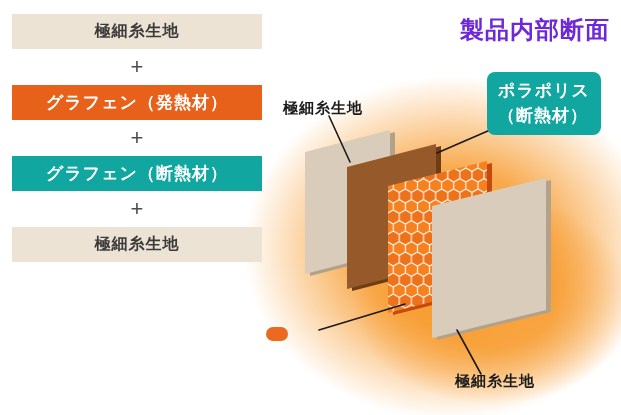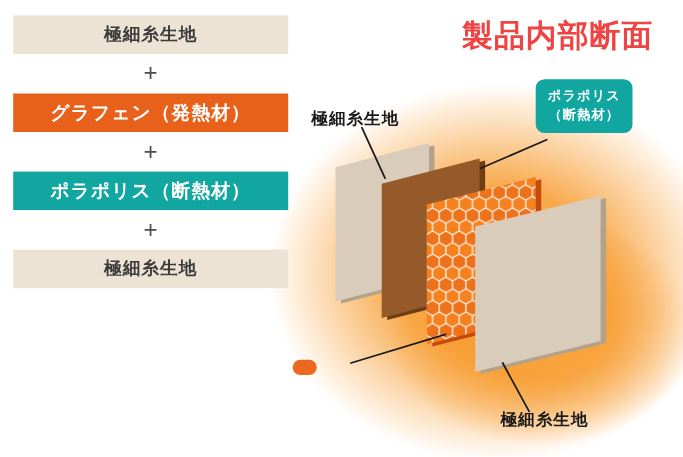--- a/index.html
+++ b/index.html
@@ -23,32 +23,32 @@
   .bar.graphene{background:var(--bar-orange);color:#ffffff;font-size:17px;}
   .bar.fleece{background:var(--bar-teal);color:#ffffff;font-size:17px;}
   .plus{
     height:36px;display:flex;align-items:center;justify-content:center;
     font-size:22px;font-weight:500;color:#4d4d4d;
   }
 
   
   .title{
     position:absolute;left:420px;top:14px;width:190px;margin:0;
-    text-align:left;font-size:28px;font-weight:800;color:#ef4444;
+    text-align:right;font-size:24px;font-weight:800;color:#6d28d9;
     letter-spacing:1px;white-space:nowrap;
   }
   .lbl{
     position:absolute;font-size:15px;font-weight:600;color:#1a1a1a;
     white-space:nowrap;letter-spacing:1px;
   }
   .lbl-fabric-back{left:283px;top:99px;}
   .lbl-fabric-front{left:455px;top:372px;}
   .tag{
     position:absolute;border-radius:8px;padding:7px 11px;
-    color:#ffffff;font-size:12px;font-weight:700;text-align:center;
+    color:#ffffff;font-size:17px;font-weight:700;
     line-height:1.45;letter-spacing:1px;white-space:nowrap;
   }
   .tag-teal{left:487px;top:72px;background:var(--tag-teal);}
   .tag-orange{left:266px;top:327px;background:var(--tag-orange);}
 
   
   .face-beige{fill:var(--panel-beige);}
   .side-beige{fill:var(--panel-beige-side);}
   .face-brown{fill:var(--panel-brown);}
   .side-brown{fill:var(--panel-brown-side);}
@@ -102,21 +102,21 @@
     <line class="connector" x1="497" y1="127" x2="437" y2="153"></line>
     <line class="connector" x1="319" y1="330" x2="405" y2="304"></line>
     <line class="connector" x1="481" y1="374" x2="457" y2="330"></line>
   </svg>
 
   <div class="left-stack">
     <div class="bar fabric">極細糸生地</div>
     <div class="plus">+</div>
     <div class="bar graphene">グラフェン（発熱材）</div>
     <div class="plus">+</div>
-    <div class="bar fleece">ポラポリス（断熱材）</div>
+    <div class="bar fleece">グラフェン（断熱材）</div>
     <div class="plus">+</div>
     <div class="bar fabric">極細糸生地</div>
   </div>
 
   <h1 class="title">製品内部断面</h1>
 
   <div class="lbl lbl-fabric-back">極細糸生地</div>
 
   <div class="tag tag-teal">
     <div>ポラポリス</div>

